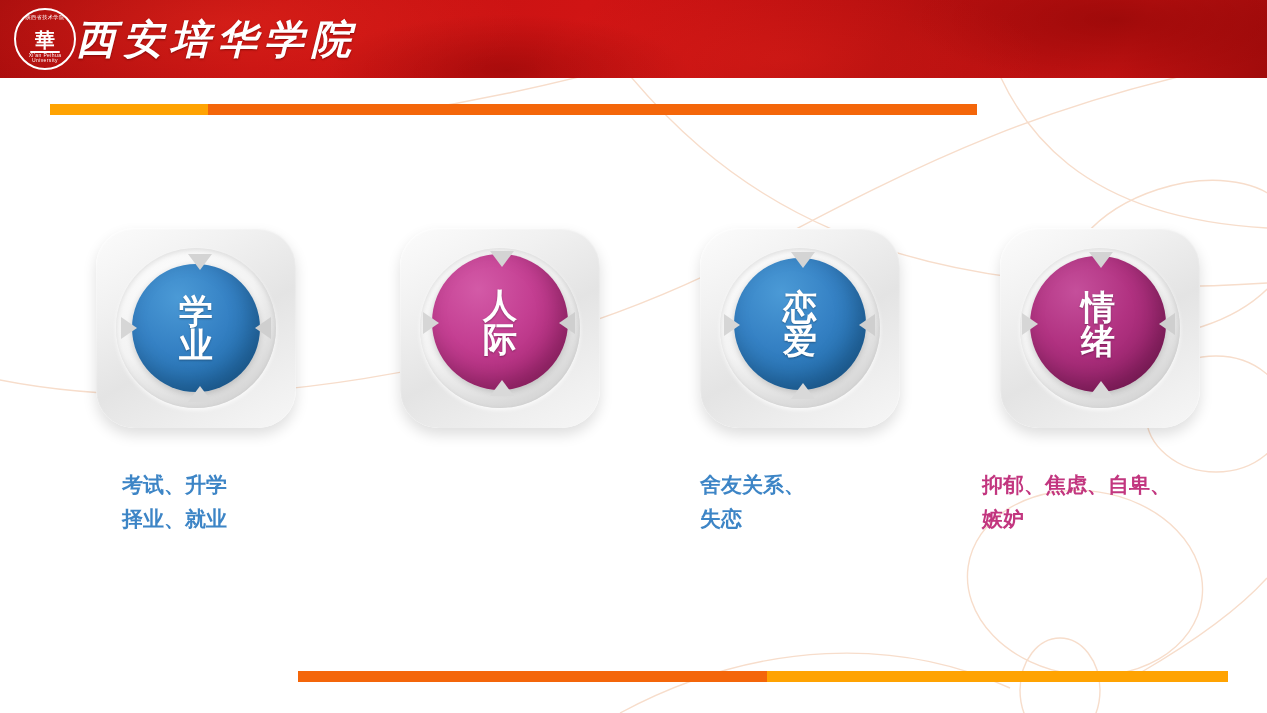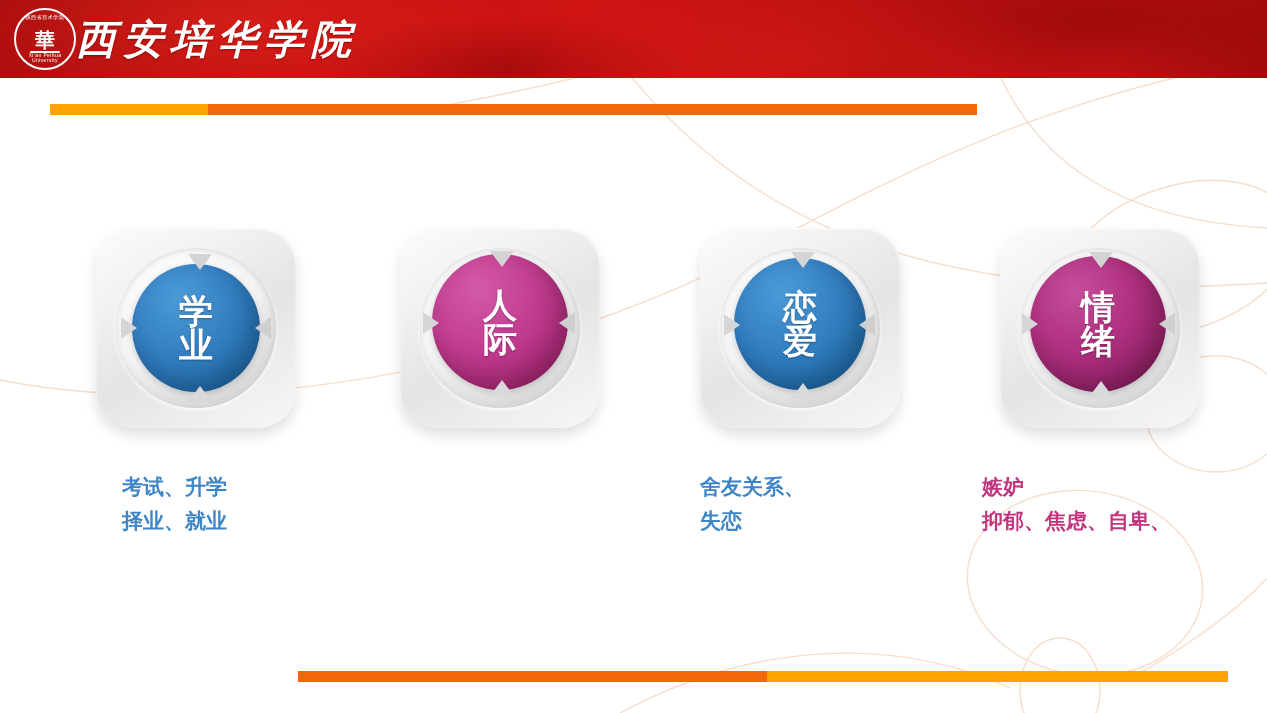--- a/index.html
+++ b/index.html
@@ -100,21 +100,21 @@
   
   .arw{position:absolute;width:0;height:0;}
   .arw.left{border-top:11px solid transparent;border-bottom:11px solid transparent;border-left:16px solid #d6d6d6;}
   .arw.right{border-top:11px solid transparent;border-bottom:11px solid transparent;border-right:16px solid #cfcfcf;}
   .arw.down{border-left:12px solid transparent;border-right:12px solid transparent;border-top:16px solid #d4d4d4;}
   .arw.up{border-left:12px solid transparent;border-right:12px solid transparent;border-bottom:16px solid #d9d9d9;}
 
   
   .captions{position:absolute;left:0;top:470px;width:1267px;height:80px;}
   .caption{position:absolute;top:0;font-size:21px;font-weight:700;line-height:1.62;
-           font-family:Liberation Sans, sans-serif;white-space:nowrap;}
+           font-family:Liberation Mono, monospace;white-space:nowrap;}
   .caption .ln{display:block;}
 </style>
 </head>
 <body>
 
 <div class="slide">
 
   <svg class="bg-deco" viewBox="0 0 1267 635" xmlns="http://www.w3.org/2000/svg">
     <g fill="none" stroke="#f7ddcb" stroke-width="1.4">
       <ellipse cx="1180" cy="180" rx="118" ry="72" transform="rotate(-18 1180 180)"></ellipse>
@@ -213,22 +213,22 @@
 
     <div class="caption" style="left:346px;color:#c2367f;">
     </div>
 
     <div class="caption" style="left:700px;color:#3d85c6;">
       <span class="ln">舍友关系、</span>
       <span class="ln">失恋</span>
     </div>
 
     <div class="caption" style="left:982px;color:#c2367f;">
+      <span class="ln">抑郁、焦虑、自卑、</span>
       <span class="ln">嫉妒</span>
-      <span class="ln">抑郁、焦虑、自卑、</span>
     </div>
   </div>
 
   <div class="rule-bot">
     <div class="seg-a"></div>
     <div class="seg-b"></div>
   </div>
 
 </div>
 

